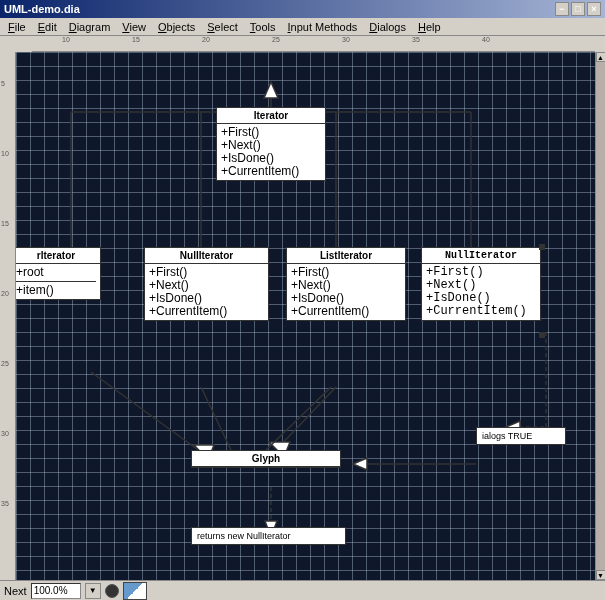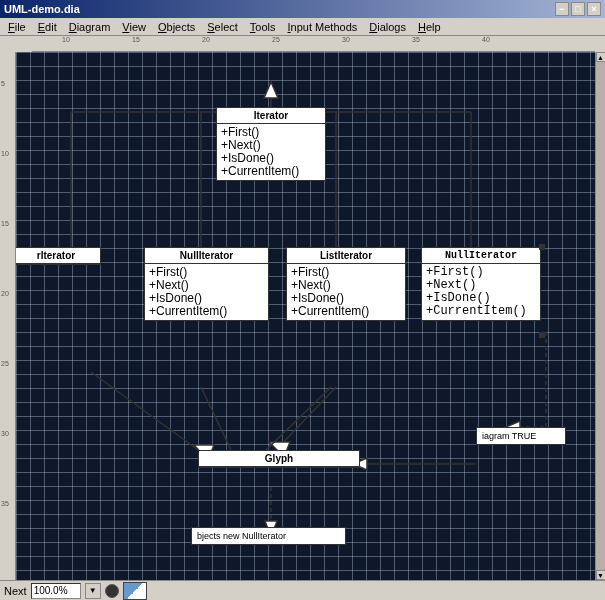--- a/index.html
+++ b/index.html
@@ -302,20 +302,24 @@
       <div class="uml-class-body">
         <div>+First()</div>
         <div>+Next()</div>
         <div>+IsDone()</div>
         <div>+CurrentItem()</div>
       </div>
     </div>
 
     <div class="uml-class" style="left:-5px; top:195px; width:90px;">
       <div class="uml-class-title">rIterator</div>
+      <div class="uml-class-body">
+        <div>+root</div>
+        <div style="border-top:1px solid #333;margin-top:2px;padding-top:2px;">+item()</div>
+      </div>
     </div>
 
     <div class="uml-class" style="left:128px; top:195px; width:125px;">
       <div class="uml-class-title">NullIterator</div>
       <div class="uml-class-body">
         <div>+First()</div>
         <div>+Next()</div>
         <div>+IsDone()</div>
         <div>+CurrentItem()</div>
       </div>
@@ -334,30 +338,30 @@
     <div class="uml-class" style="left:405px; top:195px; width:120px;font-family:Liberation Mono, monospace;">
       <div class="uml-class-title">NullIterator</div>
       <div class="uml-class-body">
         <div>+First()</div>
         <div>+Next()</div>
         <div>+IsDone()</div>
         <div>+CurrentItem()</div>
       </div>
     </div>
 
-    <div class="uml-class" style="left:182px; top:398px; width:162px;">
+    <div class="uml-class" style="left:175px; top:398px; width:150px;">
       <div class="uml-class-title">Glyph</div>
     </div>
 
     <div class="uml-note" style="left:460px; top:375px; width:90px;">
-      <span>iagram TRUE</span>
+      <span>ialogs TRUE</span>
     </div>
 
     <div class="uml-note" style="left:175px; top:475px; width:155px;">
-      <span>bjects new NullIterator</span>
+      <span>returns new NullIterator</span>
     </div>
 
     <div style="position:absolute;left:523px;top:192px;width:6px;height:6px;background:#333;border:1px solid #333;"></div>
     <div style="position:absolute;left:523px;top:280px;width:6px;height:6px;background:#333;border:1px solid #333;"></div>
 
   </div>
 </div>
 
 <div id="left-ruler" style="position:absolute;top:52px;left:0;width:16px;bottom:20px;background:#d4d0c8;border-right:1px solid #888;overflow:hidden;">
   <span class="ruler-tick" style="top:28px;left:1px;">5</span>

